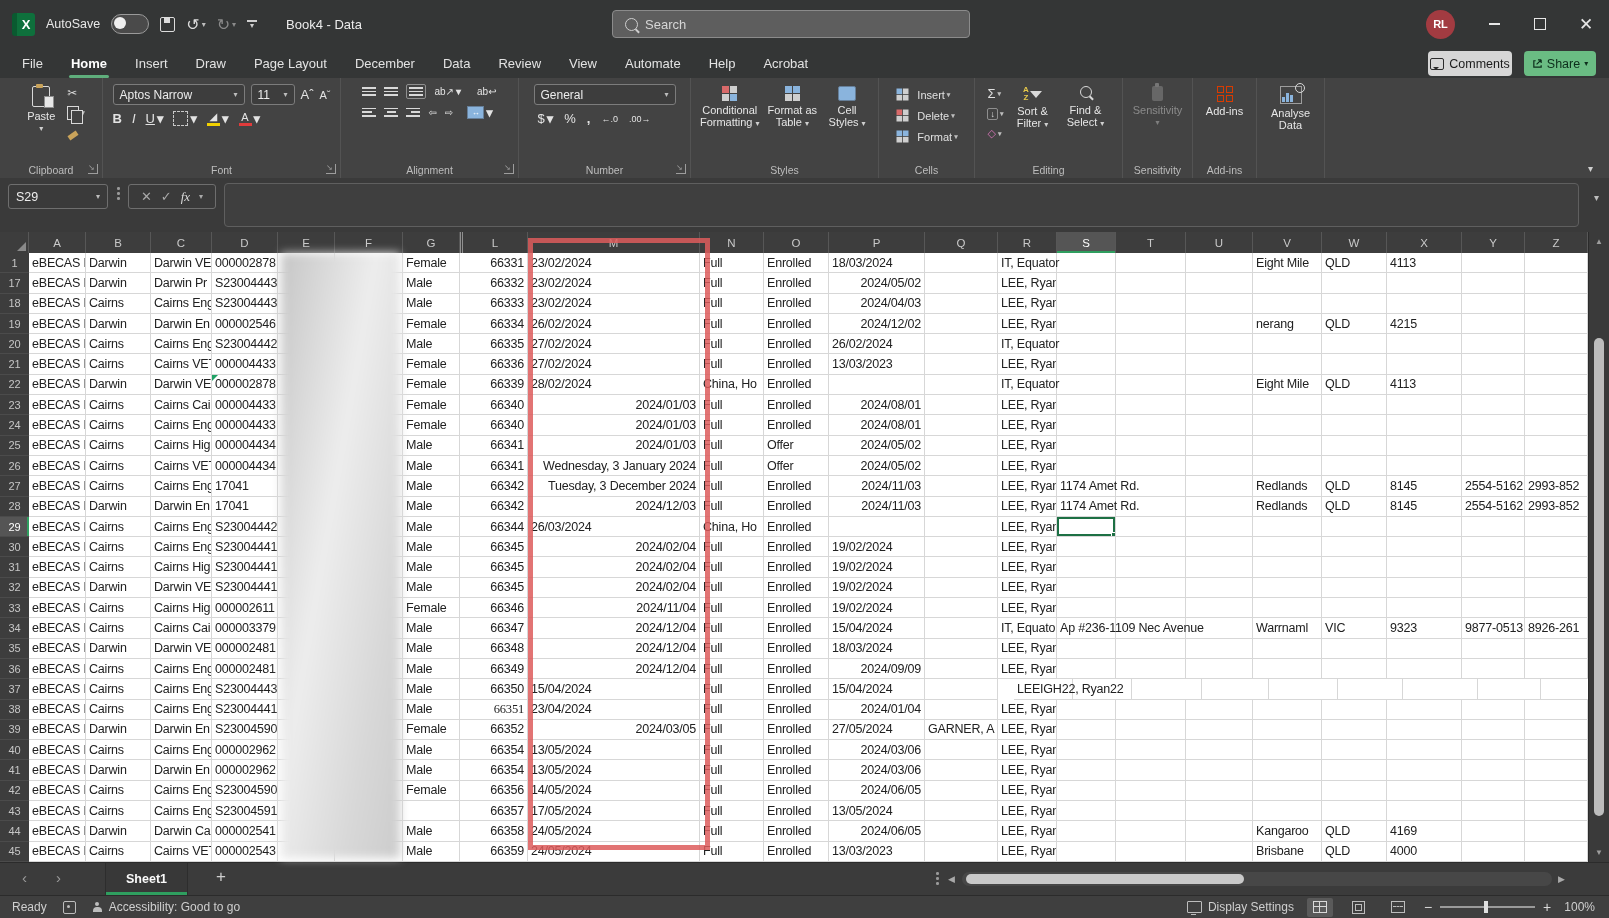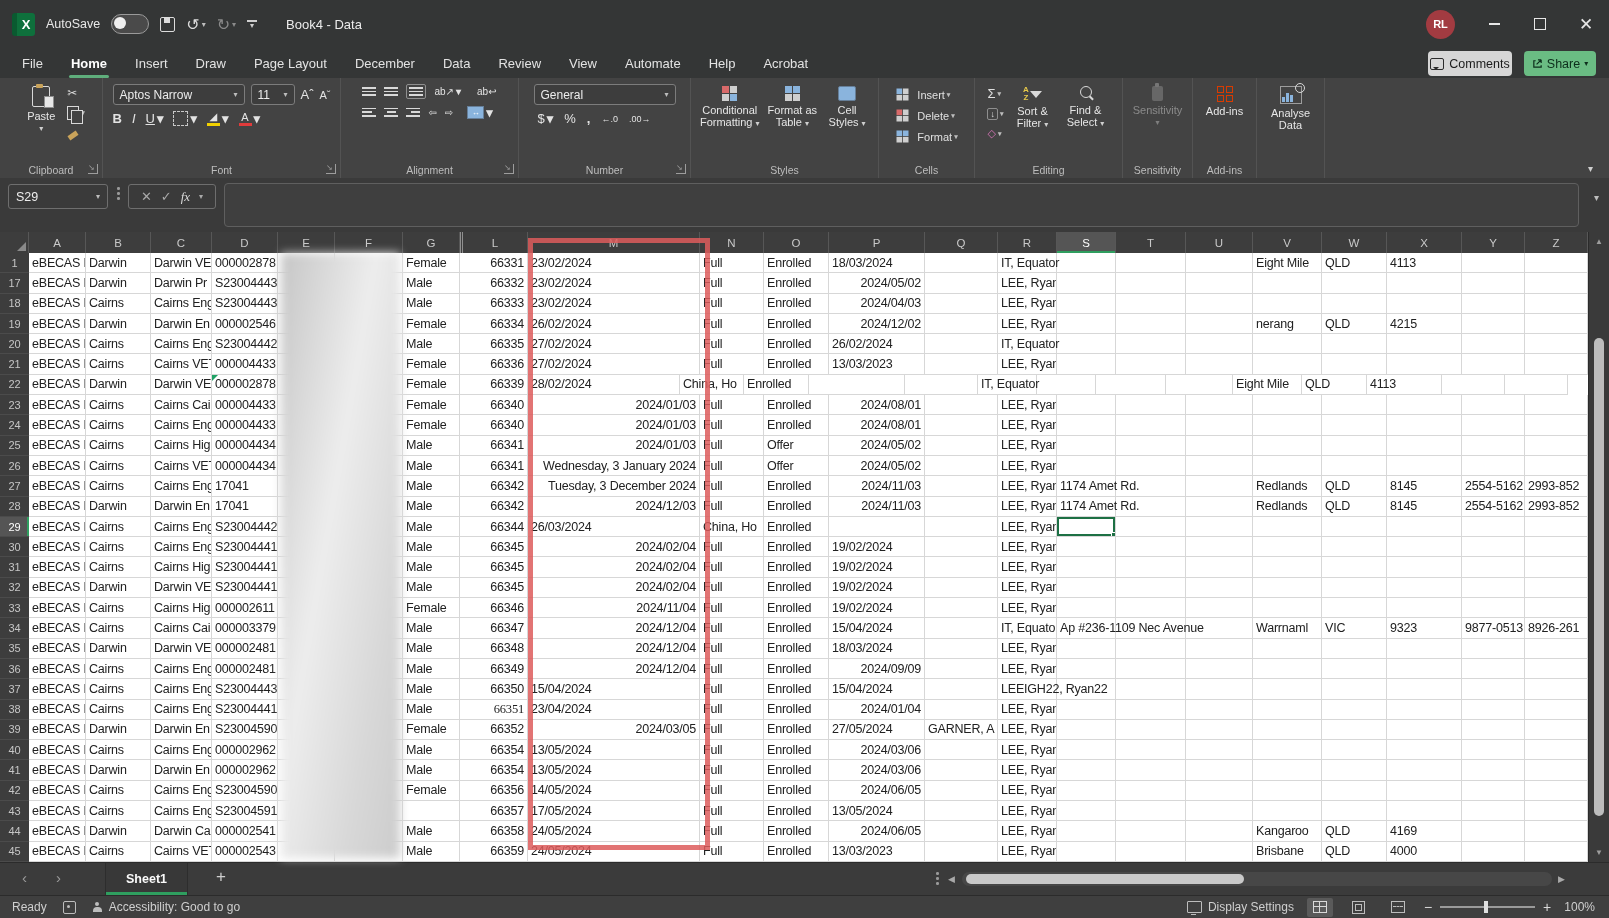--- a/index.html
+++ b/index.html
@@ -207,20 +207,24 @@
           <span class="floppy"></span>
         </span>
       <span class="tb-ic">↺<b class="dd">▾</b></span>
       <span class="tb-ic disabled">↻<b class="dd">▾</b></span>
       <span class="tb-ic qat">
           <i class="ovl"></i>
           <b>▾</b>
         </span>
       <span class="doc-title">Book4 - Data</span>
     </div>
+    <div class="searchbox">
+      <span class="mag" style="position:absolute;left:12px"></span>
+      <span>Search</span>
+    </div>
     <div class="tb-right">
       <span class="avatar">RL</span>
       <span class="winbtn">
           <i class="min"></i>
         </span>
       <span class="winbtn">
           <i class="max"></i>
         </span>
       <span class="winbtn">✕</span>
     </div>
@@ -730,21 +734,21 @@
         <div class="grow" style="height: 20.3px;">
           <div class="rh" style="width: 29px;">22</div>
           <div class="cell" style="width: 57px;">eBECAS La</div>
           <div class="cell" style="width: 65px;">Darwin</div>
           <div class="cell" style="width: 61px;">Darwin VE</div>
           <div class="cell flag" style="width: 66px;">000002878</div>
           <div class="cell" style="width: 57px;"></div>
           <div class="cell" style="width: 68px;"></div>
           <div class="cell" style="width: 57px;">Female</div>
           <div class="cell ar" style="width: 68px;">66339</div>
-          <div class="cell" style="width: 152px;">28/02/2024</div>
+          <div class="cell" style="width: 172px;">28/02/2024</div>
           <div class="cell" style="width: 64px;">China, Ho</div>
           <div class="cell" style="width: 65px;">Enrolled</div>
           <div class="cell" style="width: 96px;"></div>
           <div class="cell" style="width: 73px;"></div>
           <div class="cell spill" style="width: 59px;">IT, Equator</div>
           <div class="cell" style="width: 59px;"></div>
           <div class="cell" style="width: 70px;"></div>
           <div class="cell" style="width: 67px;"></div>
           <div class="cell" style="width: 69px;">Eight Mile</div>
           <div class="cell" style="width: 65px;">QLD</div>
@@ -1110,21 +1114,21 @@
           <div class="cell" style="width: 66px;">S23004443</div>
           <div class="cell" style="width: 57px;"></div>
           <div class="cell" style="width: 68px;"></div>
           <div class="cell" style="width: 57px;">Male</div>
           <div class="cell ar" style="width: 68px;">66350</div>
           <div class="cell" style="width: 172px;">15/04/2024</div>
           <div class="cell" style="width: 64px;">Full</div>
           <div class="cell" style="width: 65px;">Enrolled</div>
           <div class="cell" style="width: 96px;">15/04/2024</div>
           <div class="cell" style="width: 73px;"></div>
-          <div class="cell spill" style="width: 59px;">LEEIGH22, Ryan22</div>
+          <div class="cell spill" style="width: 59px; margin-left: 16px;">LEEIGH22, Ryan22</div>
           <div class="cell" style="width: 59px;"></div>
           <div class="cell" style="width: 70px;"></div>
           <div class="cell" style="width: 67px;"></div>
           <div class="cell" style="width: 69px;"></div>
           <div class="cell" style="width: 65px;"></div>
           <div class="cell" style="width: 75px;"></div>
           <div class="cell" style="width: 63px;"></div>
           <div class="cell" style="width: 63px;"></div>
         </div>
         <div class="grow" style="height: 20.3px;">

